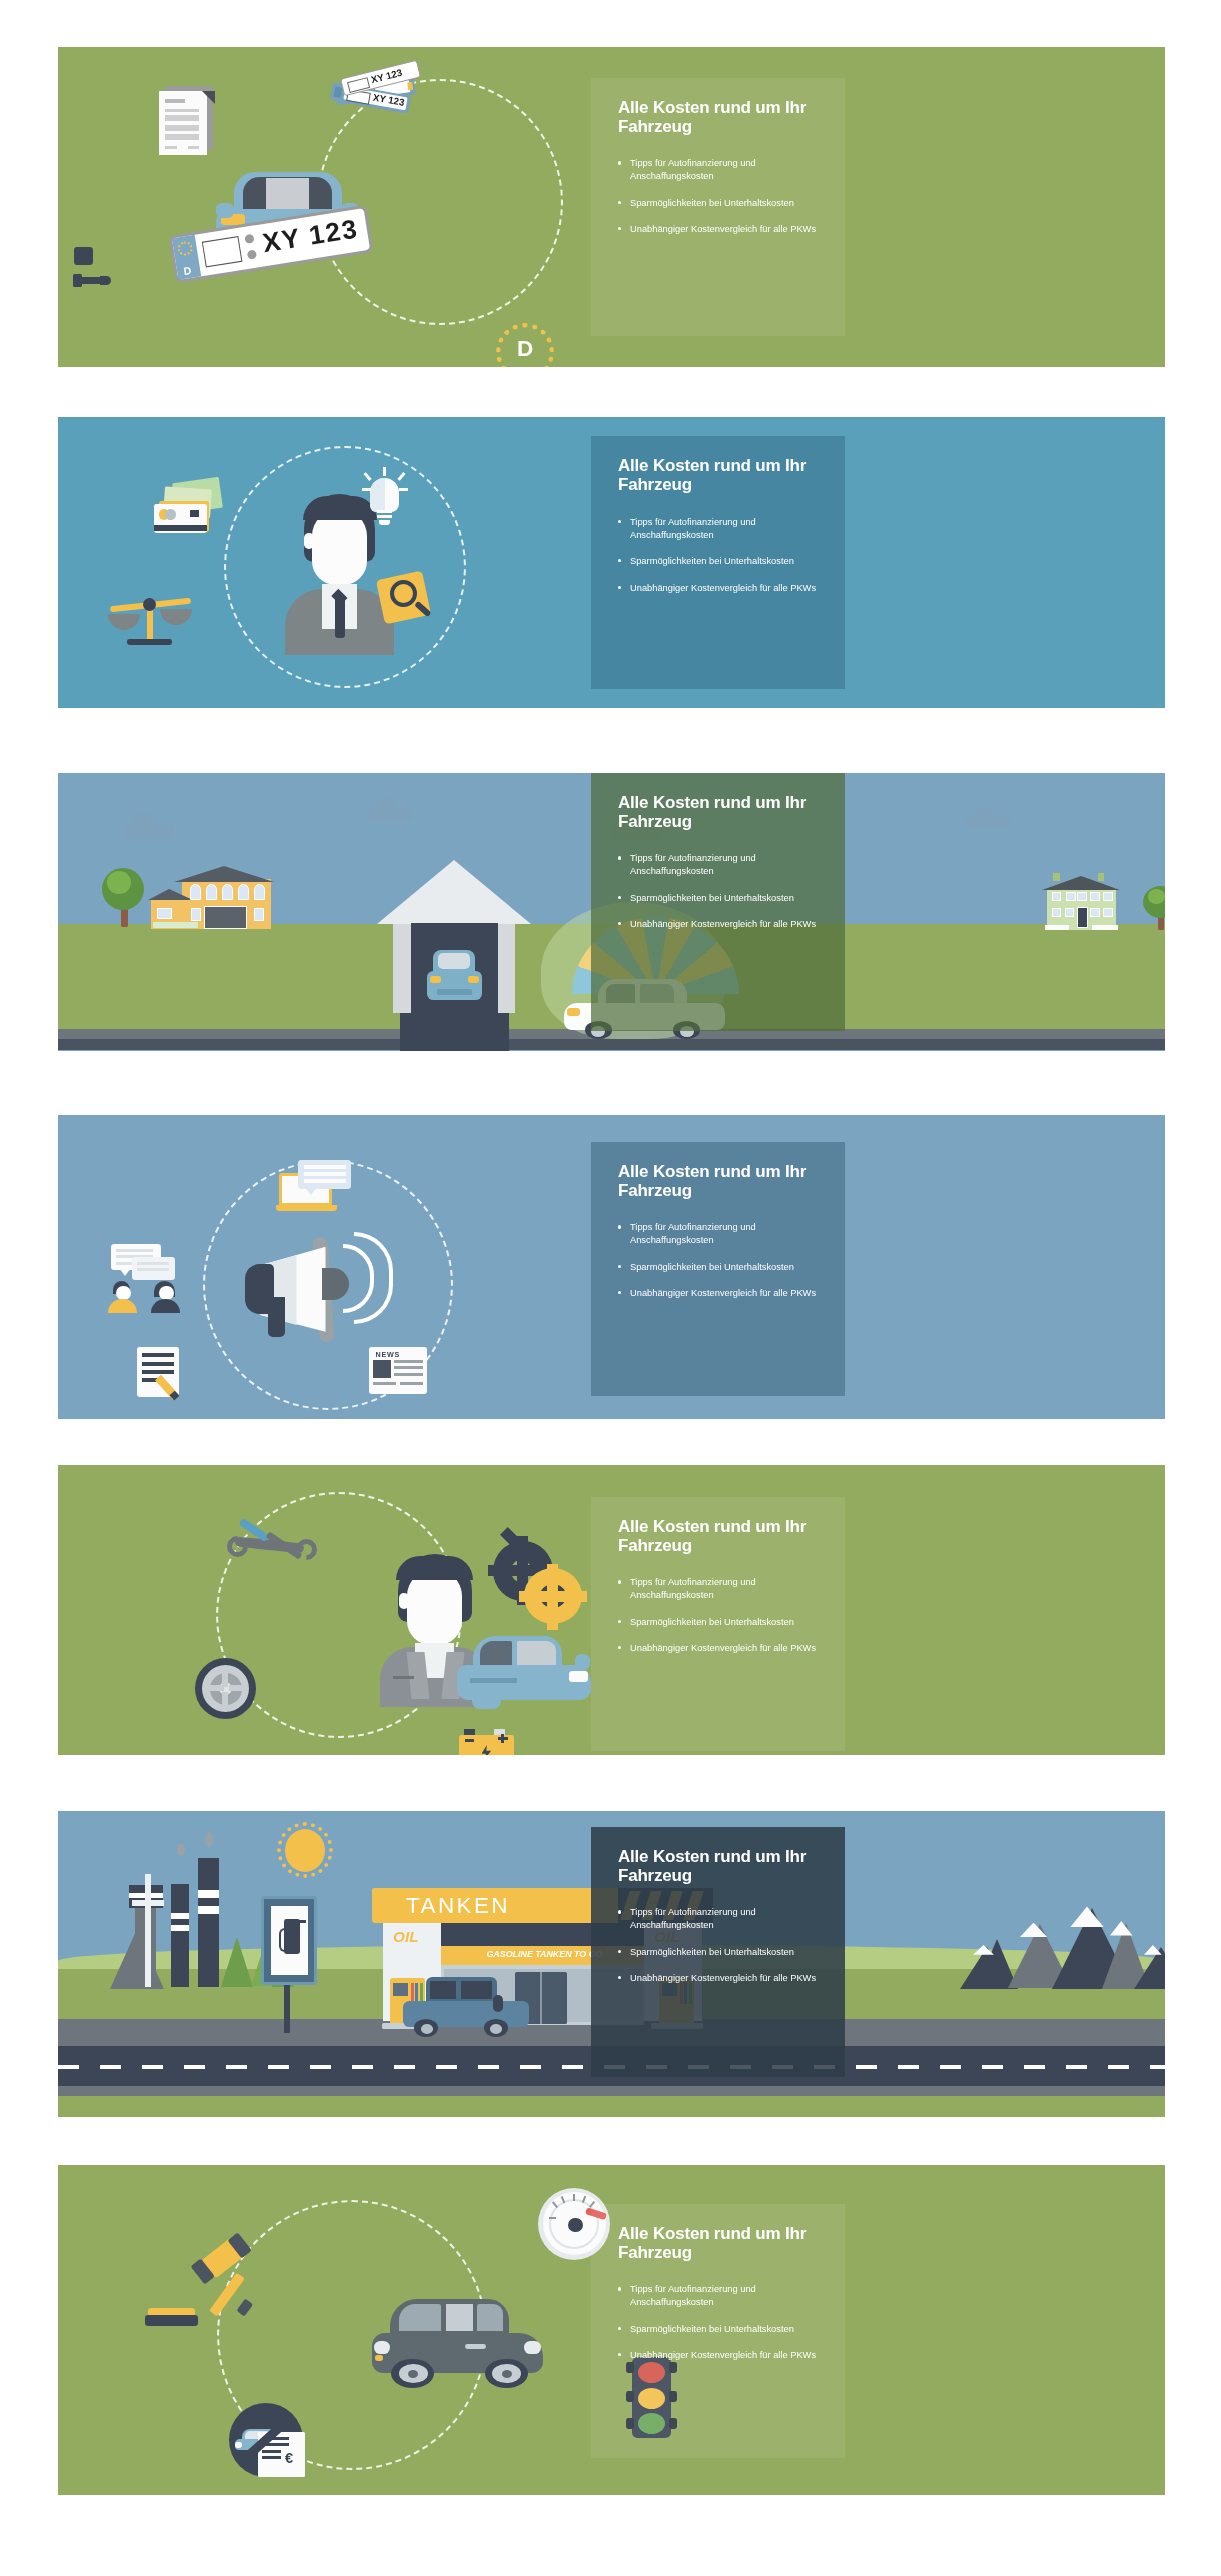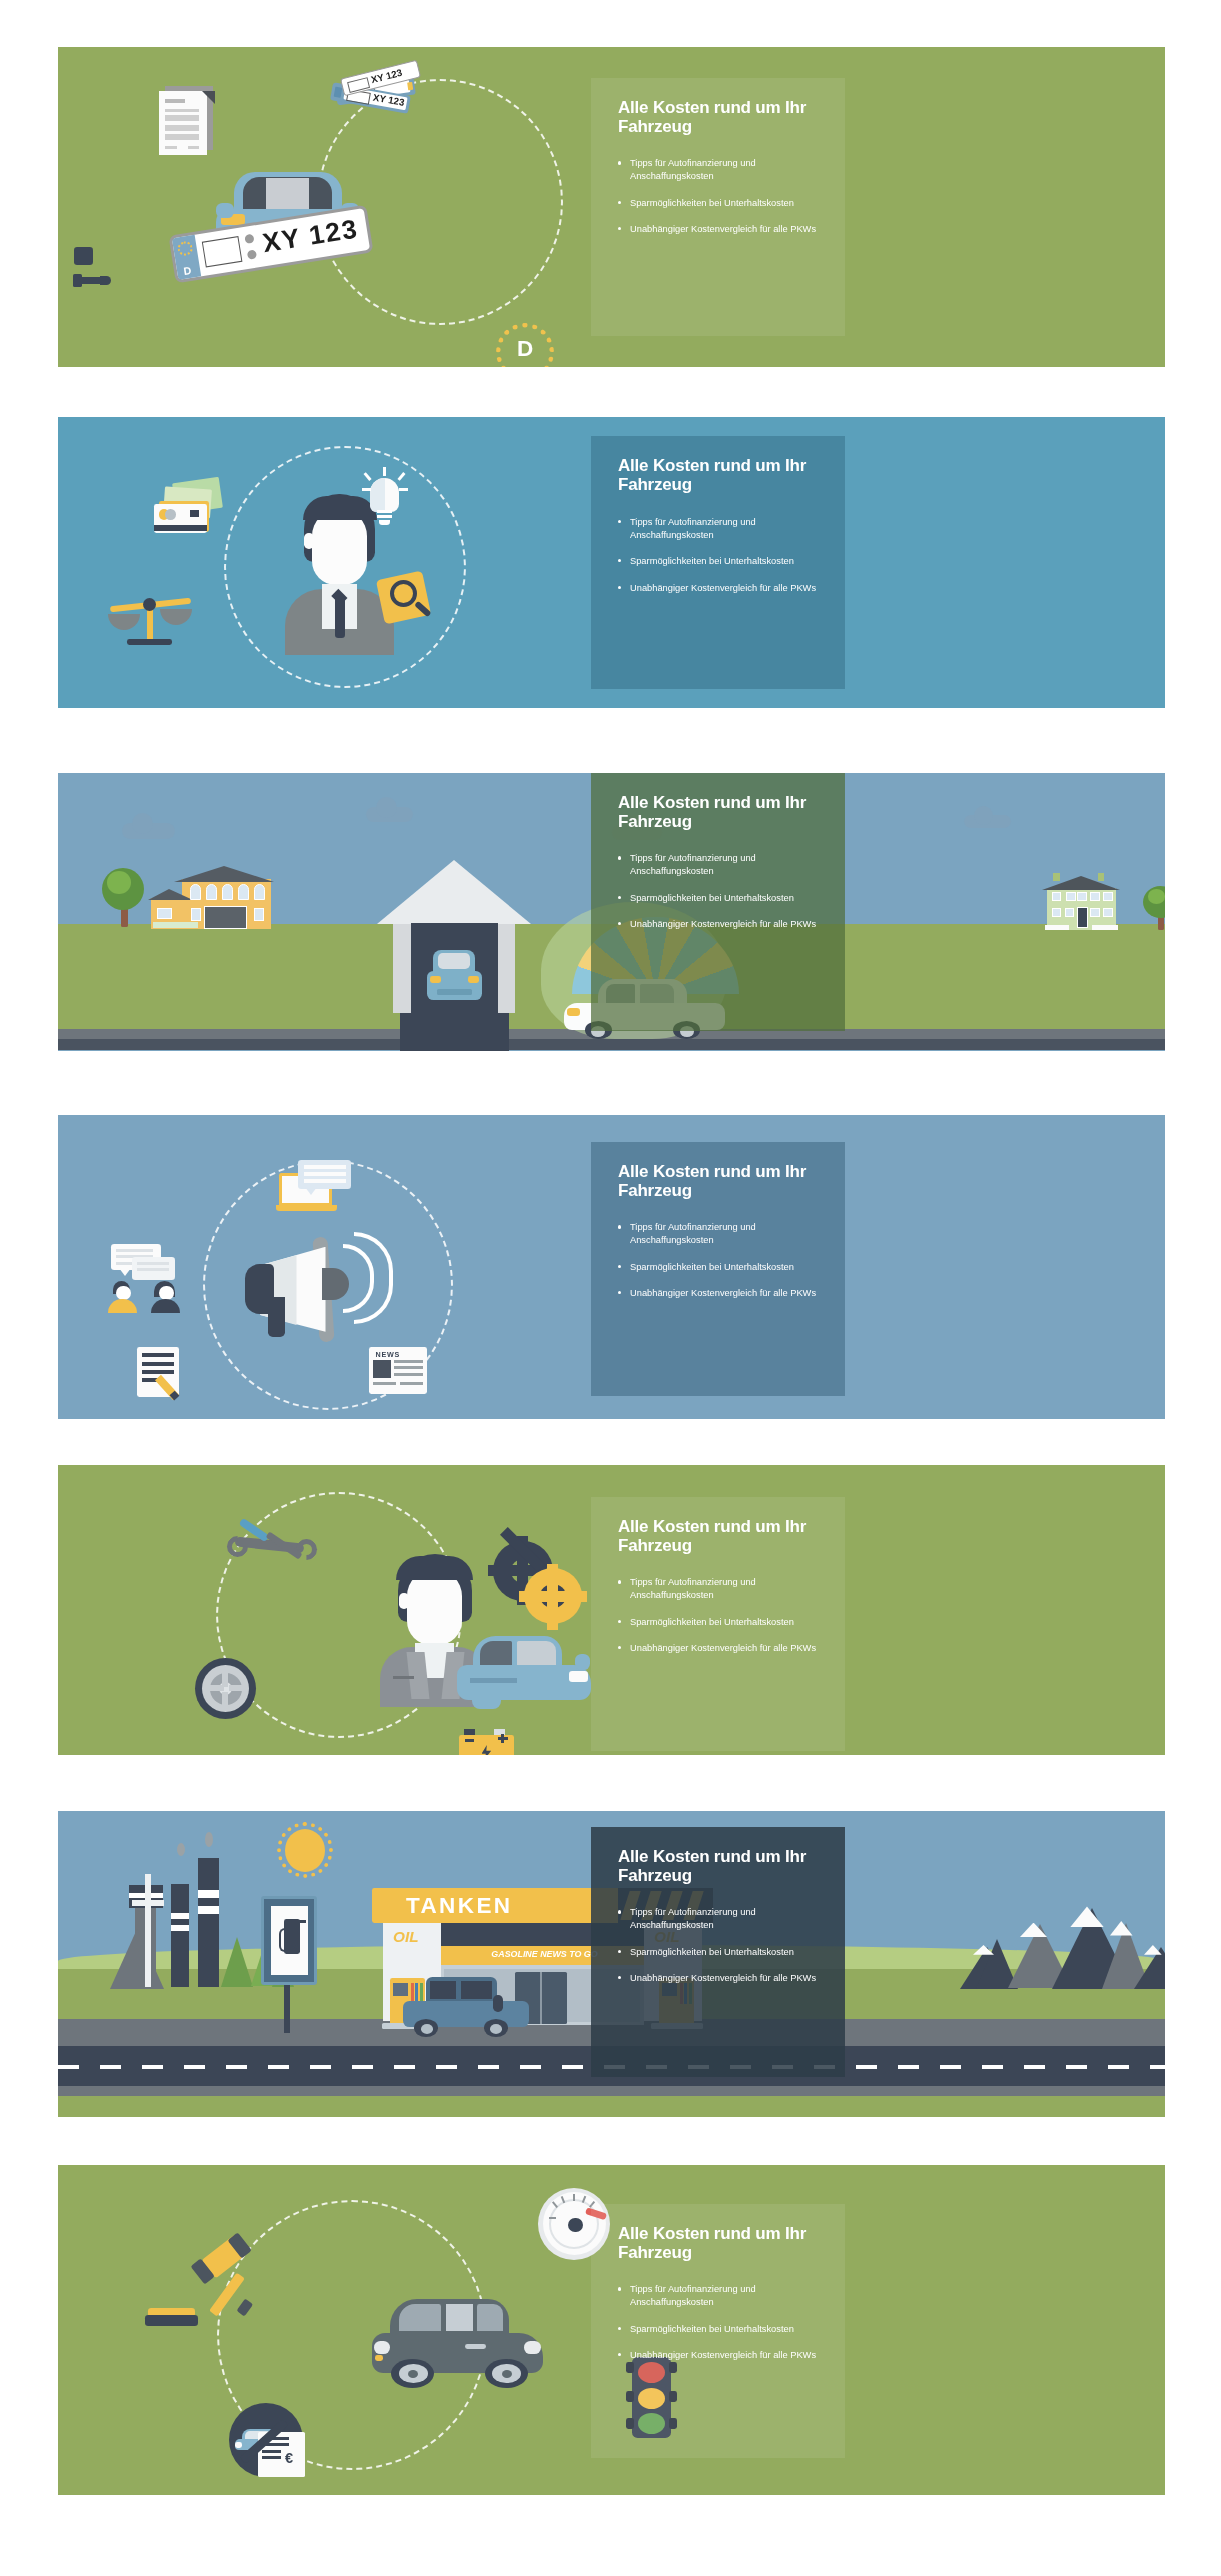--- a/index.html
+++ b/index.html
@@ -508,30 +508,30 @@
       <div style="position:absolute;left:37px;top:24px;width:8px;height:3.2px;background:#3c4656;"></div>
     </div>
 
     <div style="position:absolute;left:314px;top:77px;width:341px;height:161px;">
       <div style="position:absolute;left:0;top:0;width:341px;height:35px;background:#f2c04b;border-radius:2.4px;"></div>
       <div style="position:absolute;left:246px;top:0;width:95px;height:35px;background:#3c4656;"></div>
       <div style="position:absolute;left:253px;top:3.2px;width:11.3px;height:29px;background:#f2c04b;transform:skewX(-18deg);"></div>
       <div style="position:absolute;left:274px;top:3.2px;width:11.3px;height:29px;background:#f2c04b;transform:skewX(-18deg);"></div>
       <div style="position:absolute;left:295px;top:3.2px;width:11.3px;height:29px;background:#f2c04b;transform:skewX(-18deg);"></div>
       <div style="position:absolute;left:316px;top:3.2px;width:11.3px;height:29px;background:#f2c04b;transform:skewX(-18deg);"></div>
-      <div style="position:absolute;left:34px;top:4.8px;font-size:22.5px;font-weight:bold;color:#fff;letter-spacing:2.4px;">TANKEN</div>
+      <div style="position:absolute;left:34px;top:4.8px;font-size:22.5px;font-weight:normal;color:#fff;letter-spacing:2.4px;">TANKEN</div>
 
       <div style="position:absolute;left:11.3px;top:35px;width:319px;height:22.5px;background:#3c4656;"></div>
       <div style="position:absolute;left:11.3px;top:35px;width:58px;height:98px;background:#eef1f3;"></div>
       <div style="position:absolute;left:272px;top:35px;width:58px;height:98px;background:#eef1f3;"></div>
       <div style="position:absolute;left:21px;top:40px;font-size:15.3px;font-weight:bold;font-style:italic;color:#f2c04b;">OIL</div>
       <div style="position:absolute;left:282px;top:40px;font-size:15.3px;font-weight:bold;font-style:italic;color:#f2c04b;">OIL</div>
 
       <div style="position:absolute;left:69px;top:58px;width:203px;height:19.3px;background:#f2c04b;"></div>
-      <div style="position:absolute;left:76px;top:61px;width:193px;text-align:center;font-size:8.9px;font-weight:bold;font-style:italic;color:#fff;">GASOLINE NEWS TO GO</div>
+      <div style="position:absolute;left:76px;top:61px;width:193px;text-align:center;font-size:8.9px;font-weight:bold;font-style:italic;color:#fff;">GASOLINE TANKEN TO GO</div>
       <div style="position:absolute;left:69px;top:77px;width:203px;height:60px;background:#c5cfd6;"></div>
       <div style="position:absolute;left:72px;top:81px;width:196px;height:53px;background:#b2bec7;"></div>
       <div style="position:absolute;left:143px;top:84px;width:52px;height:52px;background:#4a5a6a;border-radius:1.6px;"></div>
       <div style="position:absolute;left:168px;top:84px;width:2.4px;height:52px;background:#8c99a4;"></div>
 
       <div style="position:absolute;left:17.7px;top:90px;width:35px;height:50px;background:#f2c04b;border-radius:2.4px;"></div>
       <div style="position:absolute;left:21px;top:95px;width:14.5px;height:13px;background:#5d6f80;"></div>
       <div style="position:absolute;left:39px;top:95px;width:3.2px;height:21px;background:#e06a4a;"></div>
       <div style="position:absolute;left:43px;top:95px;width:3.2px;height:21px;background:#4a7fb0;"></div>
       <div style="position:absolute;left:48px;top:95px;width:3.2px;height:21px;background:#6aa85a;"></div>

